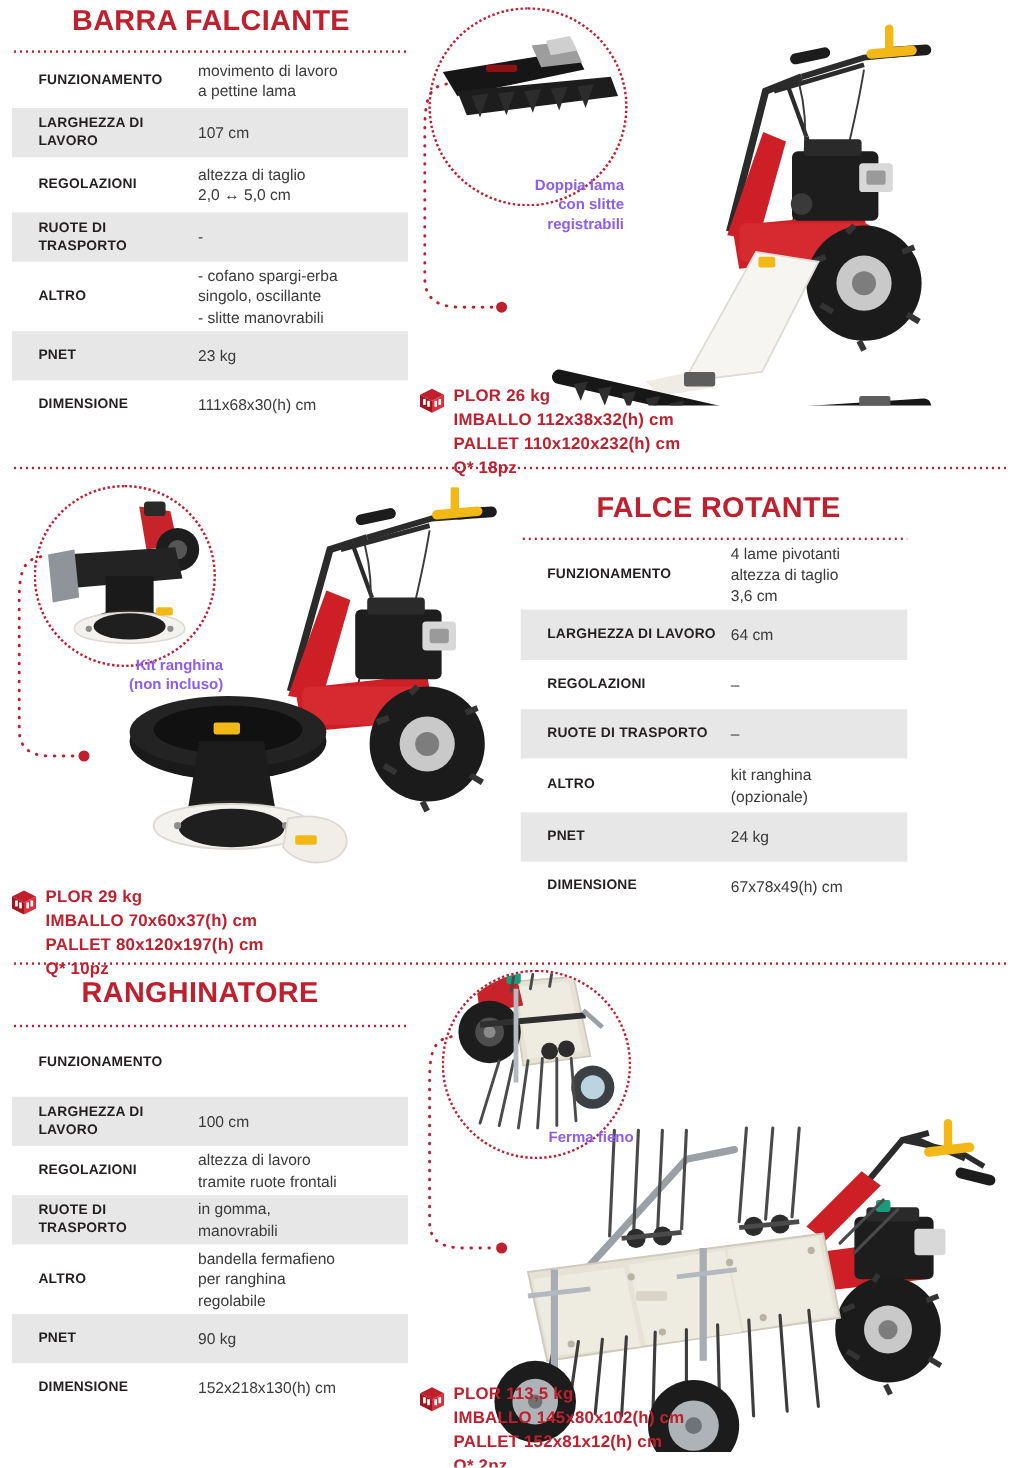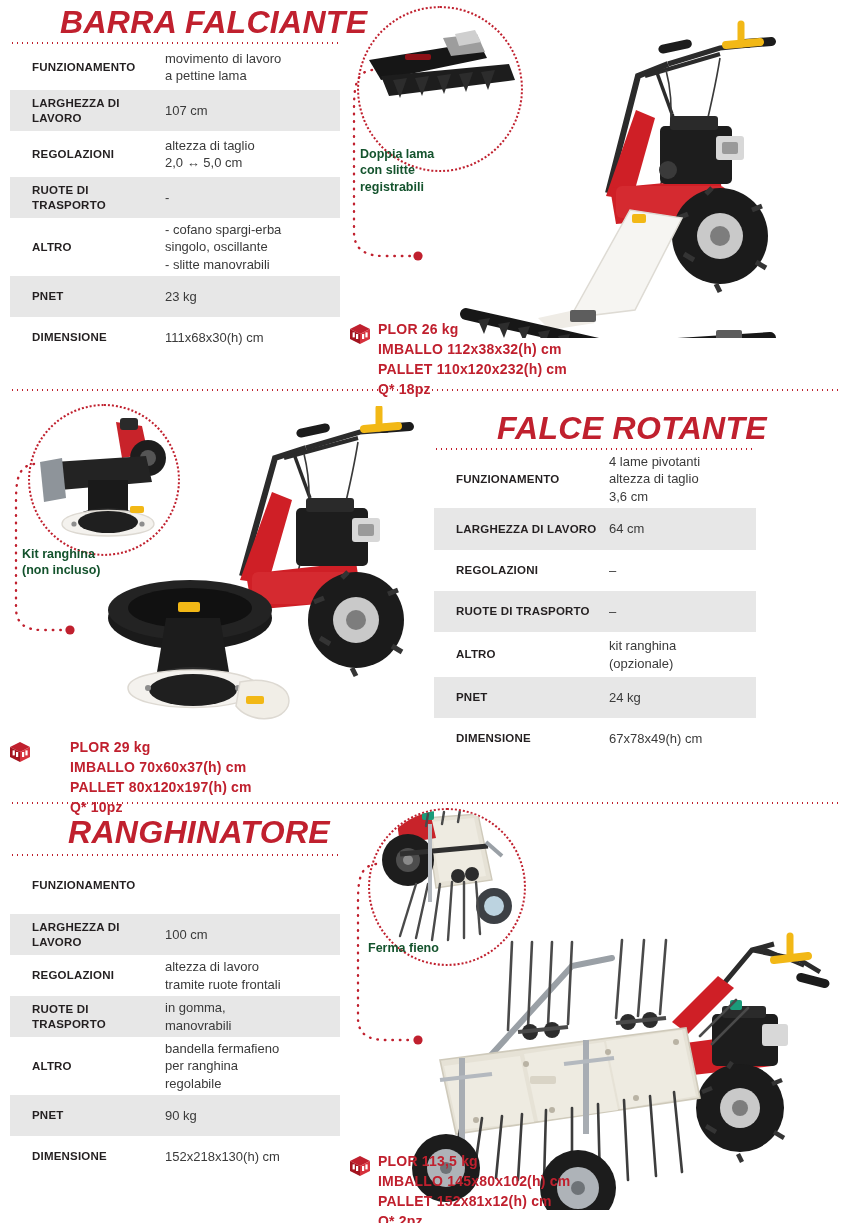--- a/index.html
+++ b/index.html
@@ -25,25 +25,24 @@
     background-image:radial-gradient(circle, #c0202e 0.9px, rgba(0,0,0,0) 1.1px);
     background-size:5px 2px;background-repeat:repeat-x;
   }
   .divider1{top:389px;}
   .divider2{top:802px;}
 
   
   .title{
     color:#c0202e;
     font-weight:bold;
-    font-size:32px;
+    font-size:24px;
     letter-spacing:.3px;
     position:absolute;
     white-space:nowrap;
-    font-style:italic;
   }
 
   
   .spec-table{position:absolute;}
   .spec-rule{
     height:2px;width:100%;
     background-image:radial-gradient(circle, #c0202e 0.9px, rgba(0,0,0,0) 1.1px);
     background-size:5px 2px;background-repeat:repeat-x;
     margin-bottom:0;
   }
@@ -79,25 +78,25 @@
   .bubble{
     position:absolute;
     border-radius:50%;
     border:2px dotted #c0202e;
     box-sizing:border-box;
     overflow:hidden;
     background:#ffffff;
   }
   .callout-caption{
     position:absolute;
-    text-align:left;
+    text-align:right;
     font-weight:bold;
     font-size:12.5px;
     line-height:1.3;
-    color:#14532d;
+    color:#8b5cf6;
     white-space:pre-line;
   }
   .leader{position:absolute;}
   .leader svg{display:block;overflow:visible;}
 
   
   .pack{position:absolute;display:flex;align-items:flex-start;}
   .pack-icon{flex:0 0 auto;margin-right:6px;margin-top:2px;}
   .pack-lines{
     font-size:14px;font-weight:bold;color:#c0202e;
@@ -373,21 +372,21 @@
       <div class="callout-caption" style="left:22px;top:160px;width:164px;">Kit ranghina
 (non incluso)</div>
       <div class="leader" style="left:6px;top:72px;">
         <svg width="110" height="190" viewBox="0 0 110 190">
           <path d="M28 6 C12 8 10 22 10 44 L10 150 C10 166 20 172 36 172 L58 172" fill="none" stroke="#c0202e" stroke-width="2.4" stroke-linecap="round" stroke-dasharray="0.5 7"></path>
           <circle cx="64" cy="172" r="4.6" fill="#c0202e"></circle>
         </svg>
       </div>
     </div>
 
-    <div class="pack" style="left:8px;top:352px;gap:32px;">
+    <div class="pack" style="left:8px;top:352px;">
       <span class="pack-icon">
         <svg width="24" height="24" viewBox="0 0 24 24">
           <polygon points="12,2 22,7 12,12 2,7" fill="#c0202e"></polygon>
           <polygon points="2,7 12,12 12,22 2,17" fill="#a3141f"></polygon>
           <polygon points="22,7 12,12 12,22 22,17" fill="#d6313c"></polygon>
           <rect x="4.6" y="10.4" width="2.2" height="5" fill="#ffffff"></rect>
           <rect x="8.0" y="12.0" width="2.2" height="5" fill="#ffffff"></rect>
           <rect x="14.0" y="12.0" width="2.2" height="5" fill="#ffffff"></rect>
           <rect x="17.4" y="10.4" width="2.2" height="5" fill="#ffffff"></rect>
         </svg>

